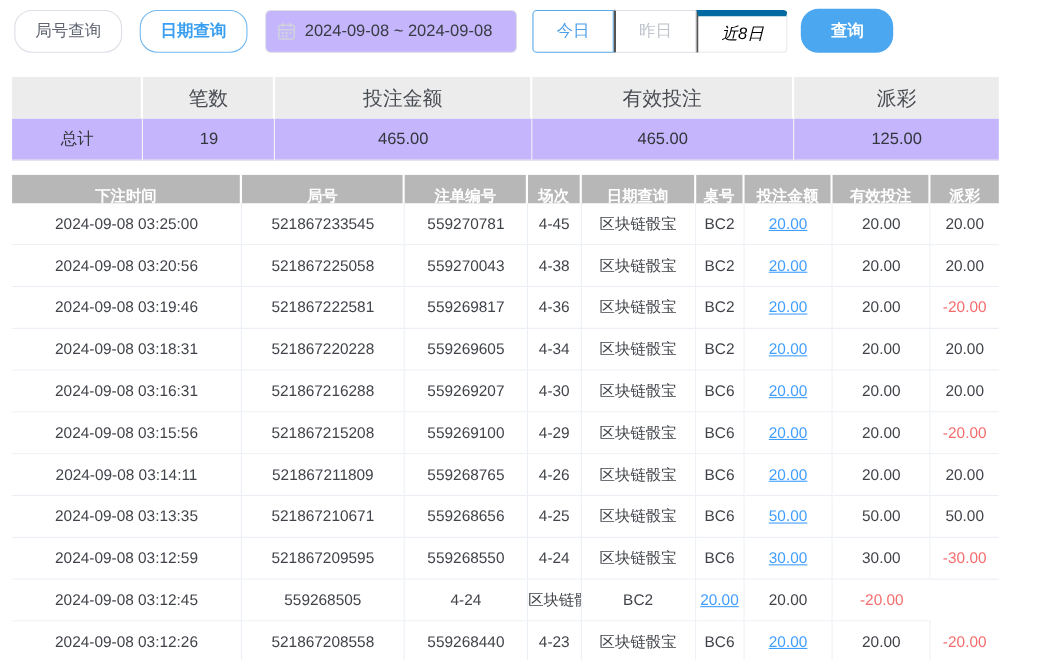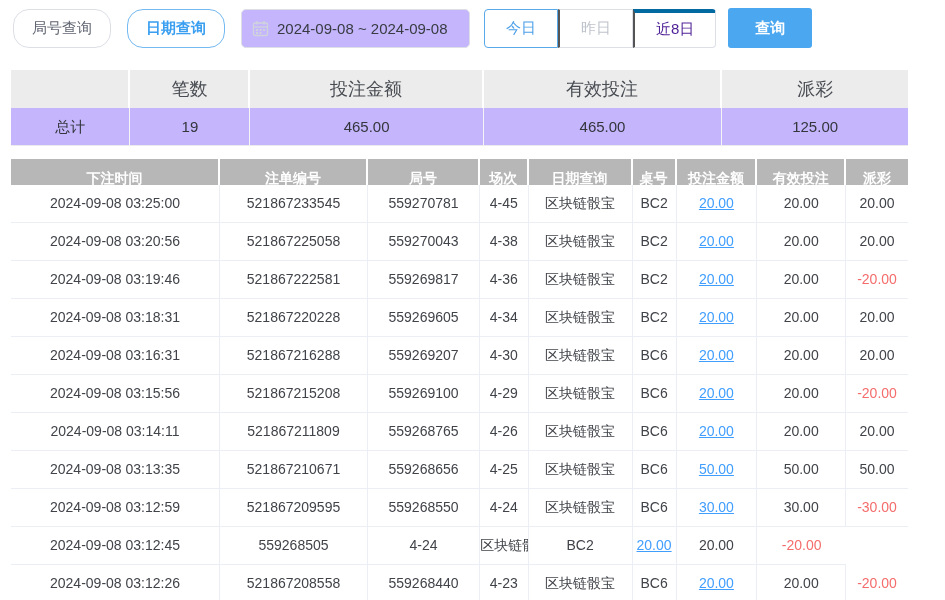--- a/index.html
+++ b/index.html
@@ -17,24 +17,24 @@
   .date-input { height: 39px; width: 229px; border: 1px solid #dcdfe6; border-radius: 5px;
     display: inline-flex; align-items: center; padding: 0 10px; margin-right: 14px;
     color: #383c42; font-size: 15px; cursor: pointer; background:#c4b5fd; }
   .date-input .cal { margin-right: 8px; display: inline-flex; }
   .seg-group { display: inline-flex; margin-right: 10px; }
   .seg { height: 39px; display: inline-flex; align-items: center; justify-content: center;
     padding: 0 21px; font-size: 15px; background: #fff; cursor: pointer; }
   .seg-active { border: 1px solid #58a9e9; color: #4da0e8; border-radius: 4px 0 0 4px; }
   .seg-mid { border-top: 1px solid #dcdfe6; border-bottom: 1px solid #dcdfe6;
     border-right: 1px solid #dcdfe6; color: #bfc3cb; }
-  .seg-last { border-top: 4px solid #0369a1; border-bottom: 1px solid #dcdfe6;
-    border-right: 1px solid #dcdfe6; color: #4c1d95; border-radius: 0 4px 4px 0; }
+  .seg-last { border-top: 6px solid #0369a1; border-bottom: 1px solid #dcdfe6;
+    border-right: 1px solid #dcdfe6; color: #000000; border-radius: 0 4px 4px 0; font-style: italic; }
   .btn-primary { background: #4ba7f0; color: #fff; font-weight: 700; border: none;
-    border-radius: 3px; padding: 0 27px; height: 40px; margin-left: 2px; }
+    border-radius: 16px; padding: 0 27px; height: 40px; margin-left: 2px; }
 
   
   .summary { margin: 22px 37px 0 11px; }
   .sum-grid { display: grid; grid-template-columns: 13.3% 13.4% 26.0% 26.6% 20.7%; }
   .sum-head .cell { background: #ececec; border-right: 2px solid #fff; height: 38px;
     line-height: 38px; text-align: center; color: #494d53; font-size: 18px; }
   .sum-head .cell:last-child { border-right: none; }
   .sum-row .cell { background: #c4b5fd; height: 38px; line-height: 38px; text-align: center;
     color: #33363b; font-size: 15px; border-right: 1px solid #f4f4f4;
     border-bottom: 1px solid #ececec; }
@@ -104,22 +104,22 @@
     <div class="cell">19</div>
     <div class="cell">465.00</div>
     <div class="cell">465.00</div>
     <div class="cell">125.00</div>
   </div>
 </div>
 
 <div class="bet-table">
   <div class="grid-row thead">
     <div class="th">下注时间</div>
+    <div class="th">局号</div>
     <div class="th">注单编号</div>
-    <div class="th">局号</div>
     <div class="th">场次</div>
     <div class="th">日期查询</div>
     <div class="th">桌号</div>
     <div class="th">投注金额</div>
     <div class="th">有效投注</div>
     <div class="th">派彩</div>
   </div>
   <div>
       <div class="grid-row tr">
         <div class="td">2024-09-08 03:25:00</div>

